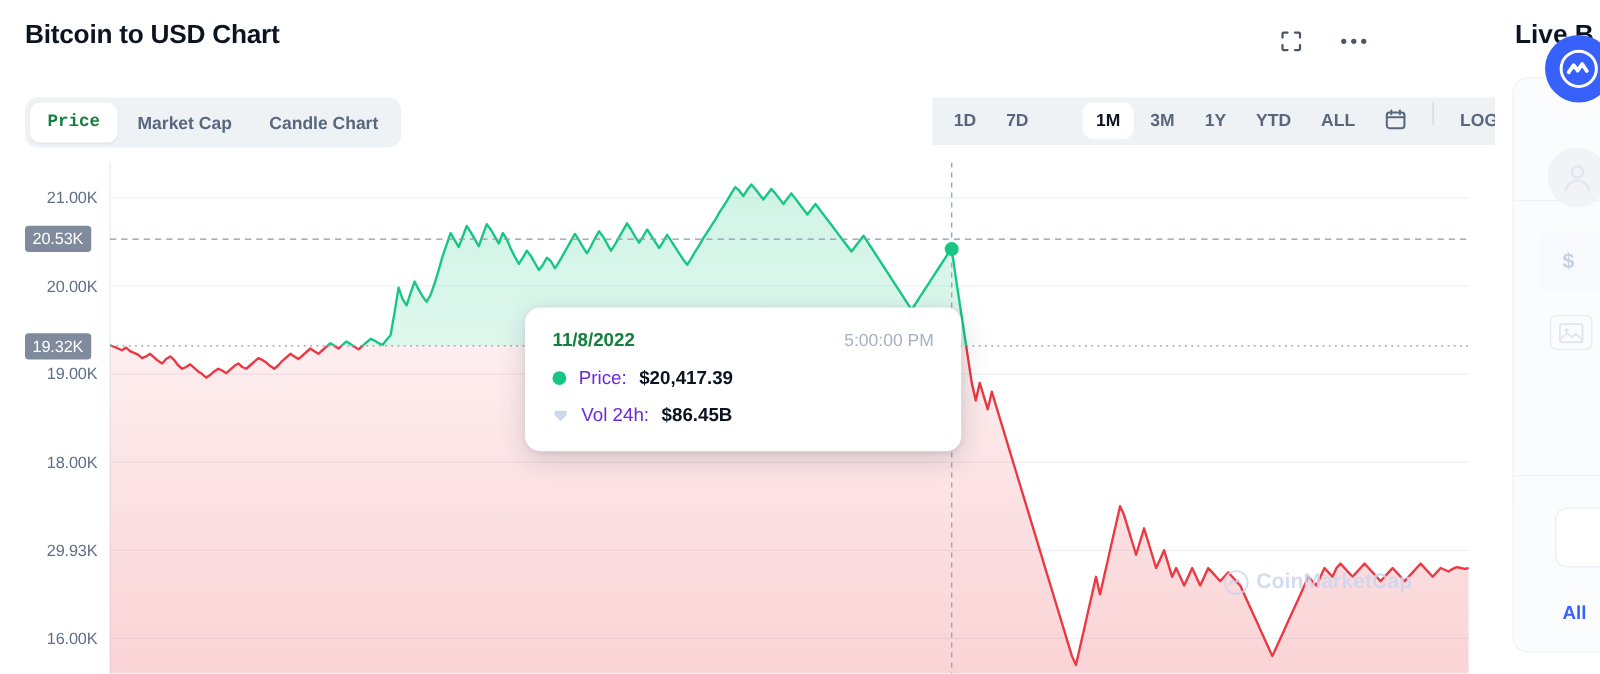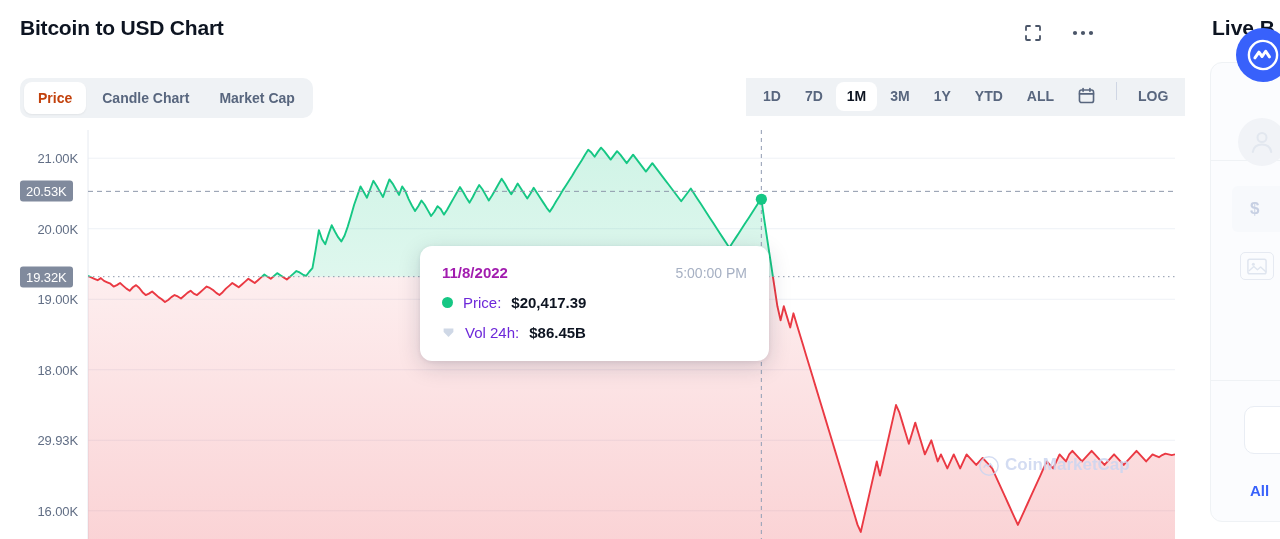--- a/index.html
+++ b/index.html
@@ -28,34 +28,34 @@
   #tabs {
     position: absolute; left: 20px; top: 78px;
     background: #eff2f5; border-radius: 10px;
     padding: 4px; display: flex; gap: 2px;
   }
   .tab {
     font-size: 14px; font-weight: 600; color: #58667e;
     padding: 8px 14px; border-radius: 8px; cursor: pointer;
     white-space: nowrap; line-height: 16px;
   }
-  .tab.active { background:#fff; color:#c2410c; box-shadow: 0 1px 2px rgba(0,0,0,.06); }
+  .tab.active { background:#fff; color:#15803d; box-shadow: 0 1px 2px rgba(0,0,0,.06); font-family: Liberation Mono, monospace; }
 
   
   #ranges {
     position: absolute; left: 746px; top: 78px;
     background: #eff2f5; border-radius: 0;
     padding: 4px 6px; display:flex; align-items:flex-start; gap: 2px;
     height: 38px;
   }
   .rng {
     font-size: 14px; font-weight: 700; color:#58667e;
     padding: 7px 11px; border-radius: 8px; cursor:pointer; line-height:15px;
   }
-  .rng.active { background:#fff; color:#0d1421; }
+  .rng.active { background:#fff; color:#0d1421;margin-left:30px; }
   .rng-sep { width:1px; height:18px; background:#cfd6e4; margin: 0 8px; }
   #cal-btn { padding: 4px 10px; display:flex; align-items:center; cursor:pointer; }
 
   
   #chart-wrap { position:absolute; left:0; top:130px; width:1196px; height:409px; }
   #chart-svg { position:absolute; left:0; top:0; }
 
   .ylab {
     position:absolute; font-size:13px; color:#616e85; text-align:right;
     width:66px; transform: translateY(-50%); letter-spacing:-0.1px;
@@ -75,21 +75,21 @@
   }
 
   
   #tooltip {
     position:absolute; left:420px; top:246px; width:349px;
     background:#fff; border-radius:12px;
     box-shadow: 0 6px 22px rgba(20,30,60,.17), 0 1px 4px rgba(20,30,60,.08);
     padding:18px 22px 20px 22px;
   }
   #tt-top { display:flex; justify-content:space-between; align-items:baseline; }
-  #tt-date { font-size:15px; font-weight:600; color:#a21caf; }
+  #tt-date { font-size:15px; font-weight:600; color:#15803d; }
   #tt-time { font-size:14px; color:#a6b0c3; }
   .tt-row { display:flex; align-items:center; gap:10px; margin-top:13px; }
   .tt-key { font-size:15px; color:#6d28d9; }
   .tt-val { font-size:15px; color:#0d1421; font-weight:700; }
   .dot-green { width:11px; height:11px; border-radius:50%; background:#16c784; flex:none; }
 
   
   #sidebar { position:absolute; left:1196px; top:0; width:84px; height:539px; background:#fff; }
   #sb-title { position:absolute; left:16px; top:16px; font-size:21px; font-weight:700; color:#0d1421; white-space:nowrap; }
   #sb-card {
@@ -143,22 +143,22 @@
         <svg width="22" height="6" viewBox="0 0 22 6" fill="#4a5568">
           <circle cx="3" cy="3" r="2.1"></circle>
             <circle cx="11" cy="3" r="2.1"></circle>
             <circle cx="19" cy="3" r="2.1"></circle>
         </svg>
       </div>
     </div>
 
     <div id="tabs">
       <div class="tab active">Price</div>
+      <div class="tab">Market Cap</div>
       <div class="tab">Candle Chart</div>
-      <div class="tab">Market Cap</div>
     </div>
 
     <div id="ranges">
       <div class="rng">1D</div>
       <div class="rng">7D</div>
       <div class="rng active">1M</div>
       <div class="rng">3M</div>
       <div class="rng">1Y</div>
       <div class="rng">YTD</div>
       <div class="rng">ALL</div>

